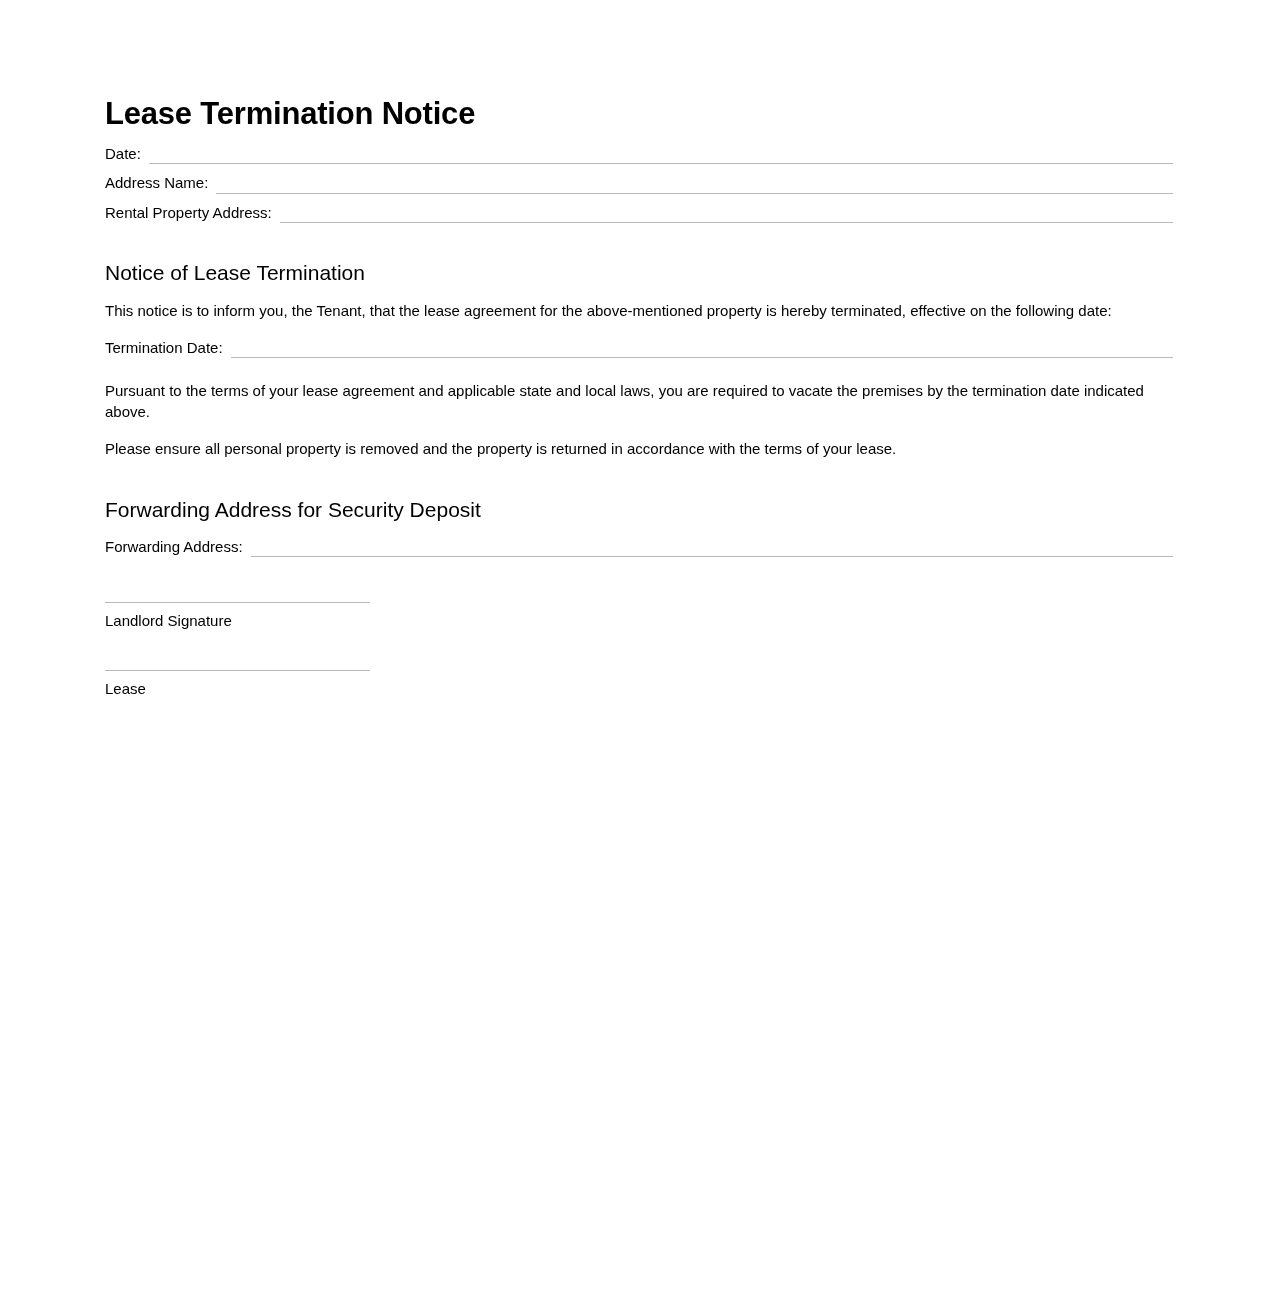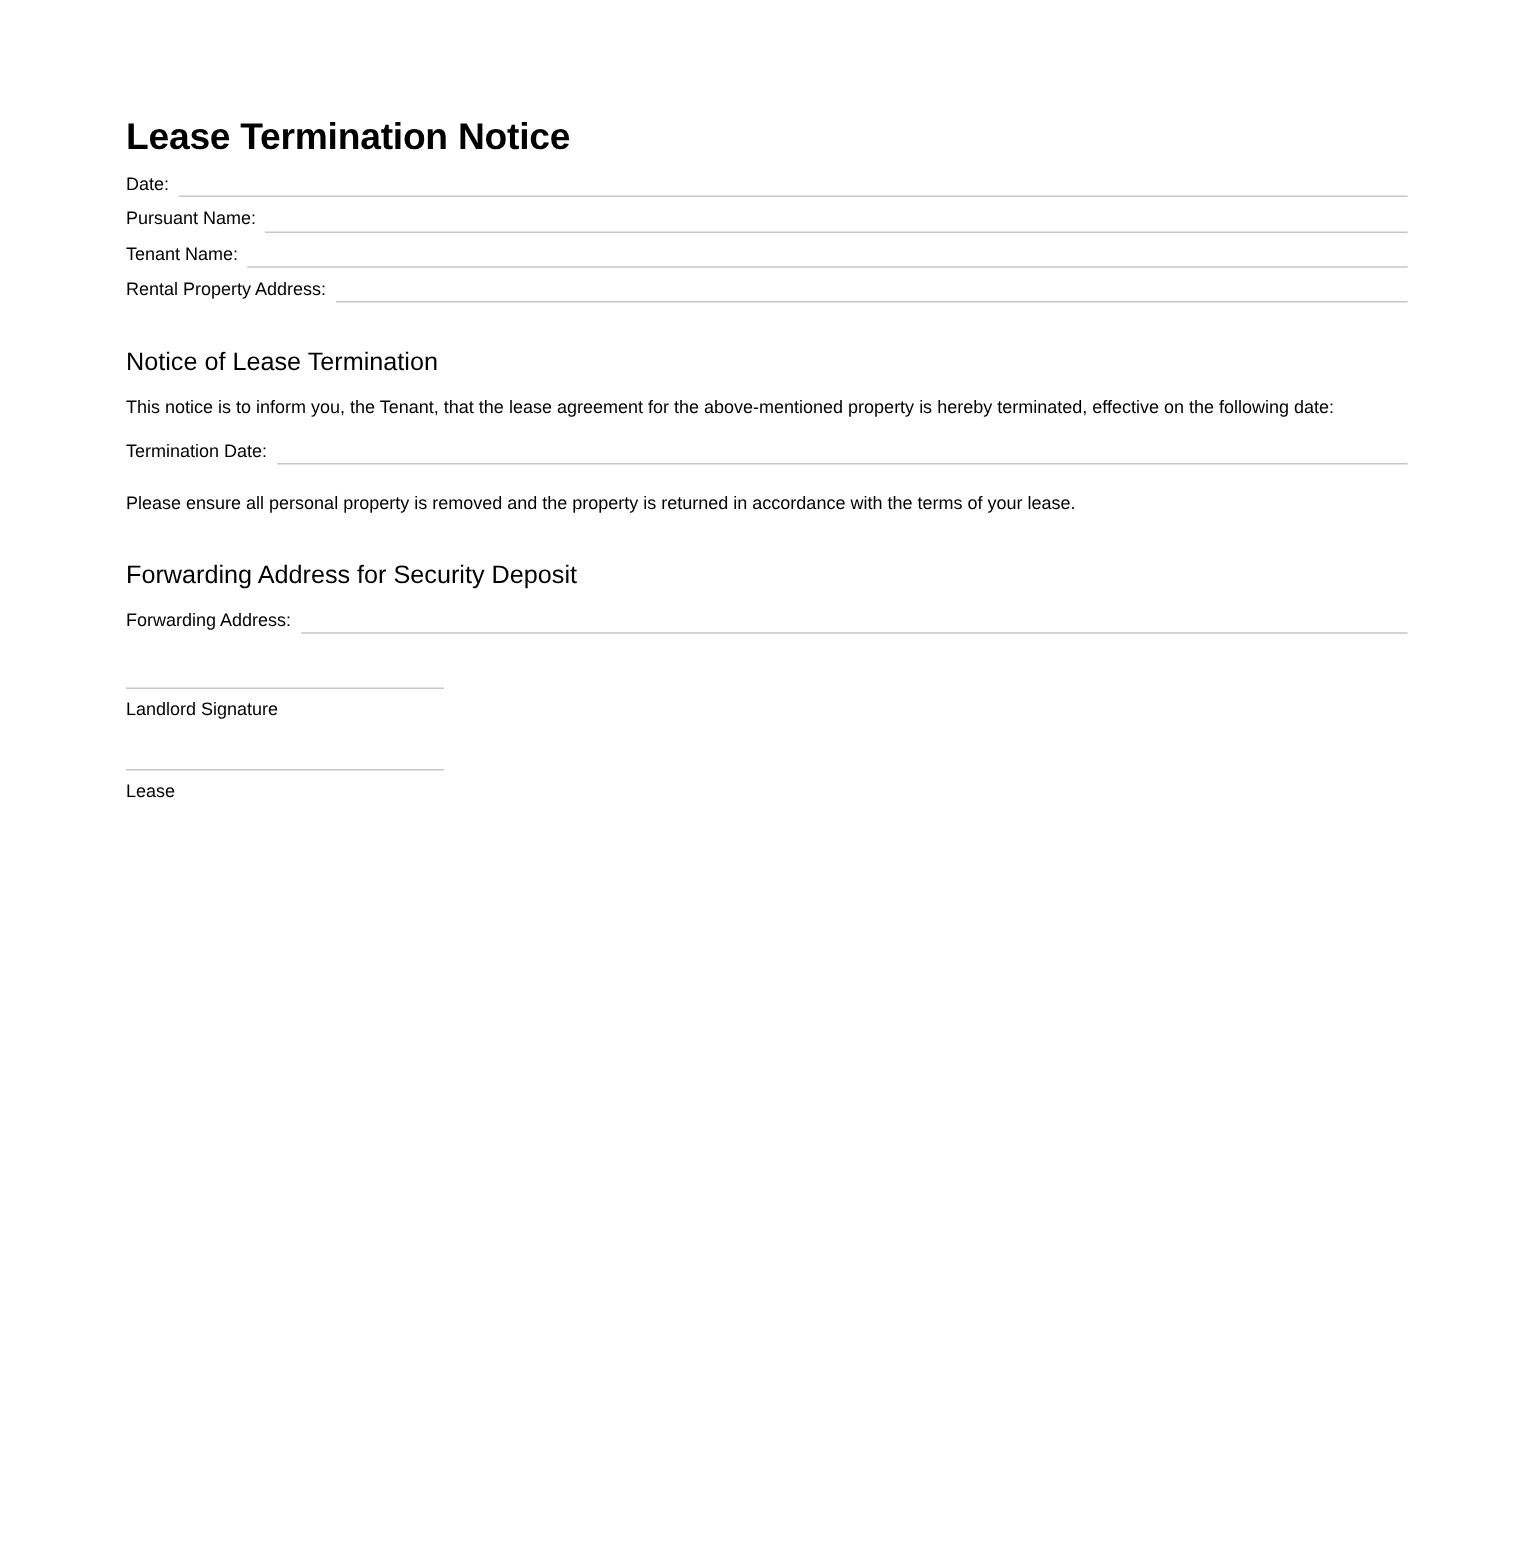--- a/index.html
+++ b/index.html
@@ -89,43 +89,40 @@
 <div class="page">
 
   <h1 class="doc-title">Lease Termination Notice</h1>
 
   <div class="field-row">
     <span class="field-label">Date:</span>
     <span class="field-line"></span>
   </div>
 
   <div class="field-row">
-    <span class="field-label">Pursuant Name:</span>
+    <span class="field-label">Address Name:</span>
     <span class="field-line"></span>
   </div>
 
-  <div class="field-row">
-    <span class="field-label">Tenant Name:</span>
-    <span class="field-line"></span>
-  </div>
 
   <div class="field-row">
     <span class="field-label">Rental Property Address:</span>
     <span class="field-line"></span>
   </div>
 
   <h2 class="section-heading">Notice of Lease Termination</h2>
 
   <p class="para tight">This notice is to inform you, the Tenant, that the lease agreement for the above-mentioned property is hereby terminated, effective on the following date:</p>
 
   <div class="field-row termination">
     <span class="field-label">Termination Date:</span>
     <span class="field-line"></span>
   </div>
 
+  <p class="para">Pursuant to the terms of your lease agreement and applicable state and local laws, you are required to vacate the premises by the termination date indicated above.</p>
 
   <p class="para">Please ensure all personal property is removed and the property is returned in accordance with the terms of your lease.</p>
 
   <h2 class="section-heading">Forwarding Address for Security Deposit</h2>
 
   <div class="field-row forwarding">
     <span class="field-label">Forwarding Address:</span>
     <span class="field-line"></span>
   </div>
 

